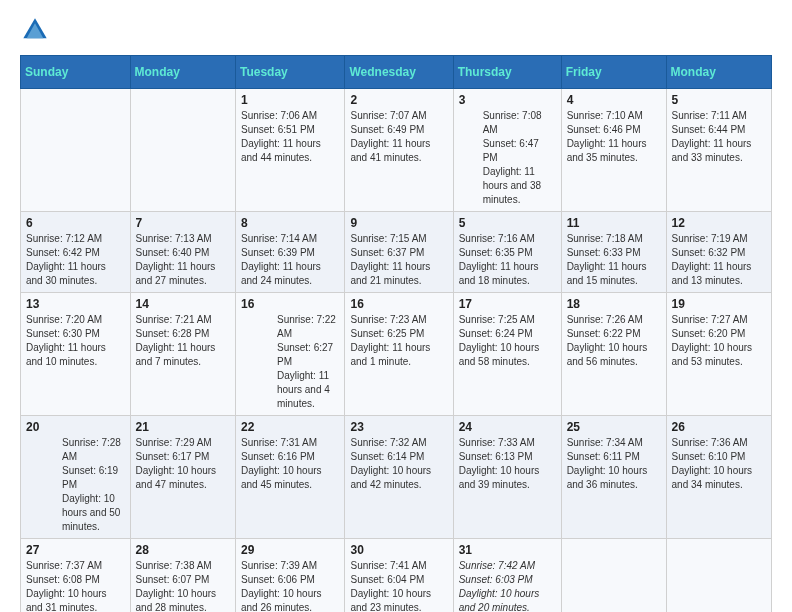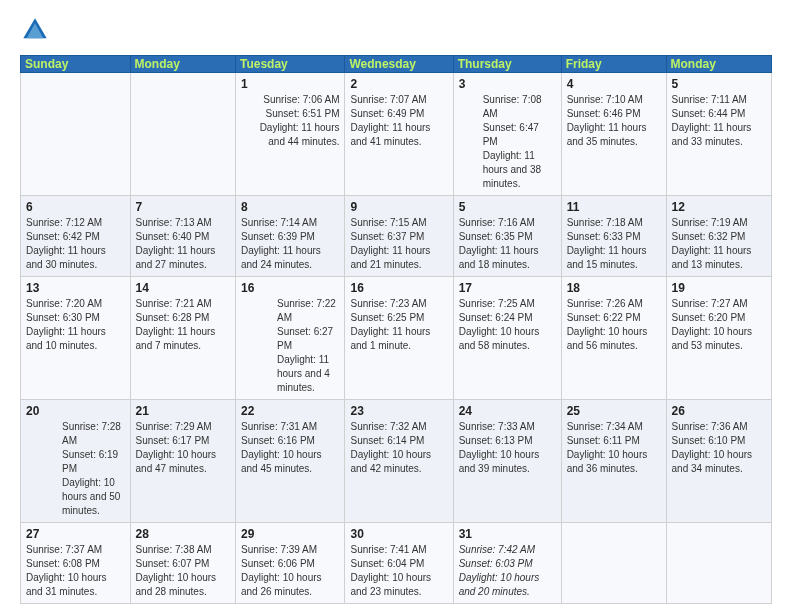--- a/index.html
+++ b/index.html
@@ -59,22 +59,22 @@
       color: #444;
       margin-top: 2px;
     }
     .calendar {
       width: 100%;
       border-collapse: collapse;
       font-size: 10.5px;
     }
     .calendar thead th {
       background: #2a6db5;
-      color: #bef264;
-      padding: 1px 4px;
+      color: #5eead4;
+      padding: 9px 4px;
       text-align: left;
       font-size: 12px;
       font-weight: bold;
       border: 1px solid #1a5a9a;
       margin-left: 38px;
     }
     .calendar tbody tr {
       border: 1px solid #ccc;
     }
     .calendar tbody td {
@@ -145,21 +145,21 @@
           <th>Friday</th>
           <th>Monday</th>
         </tr>
     </thead>
     <tbody>
     <tr>
           <td class="empty-cell"></td>
           <td class="empty-cell"></td>
           <td>
             <span class="day-num">1</span>
-            <div class="day-info" style="white-space: pre-line; text-align: right;">Sunrise: 7:06 AM
+            <div class="day-info" style="white-space: pre-line;">Sunrise: 7:06 AM
 Sunset: 6:51 PM
 Daylight: 11 hours and 44 minutes.</div>
           </td>
           <td>
             <span class="day-num">2</span>
             <div class="day-info" style="white-space: pre-line;">Sunrise: 7:07 AM
 Sunset: 6:49 PM
 Daylight: 11 hours and 41 minutes.</div>
           </td>
           <td>

